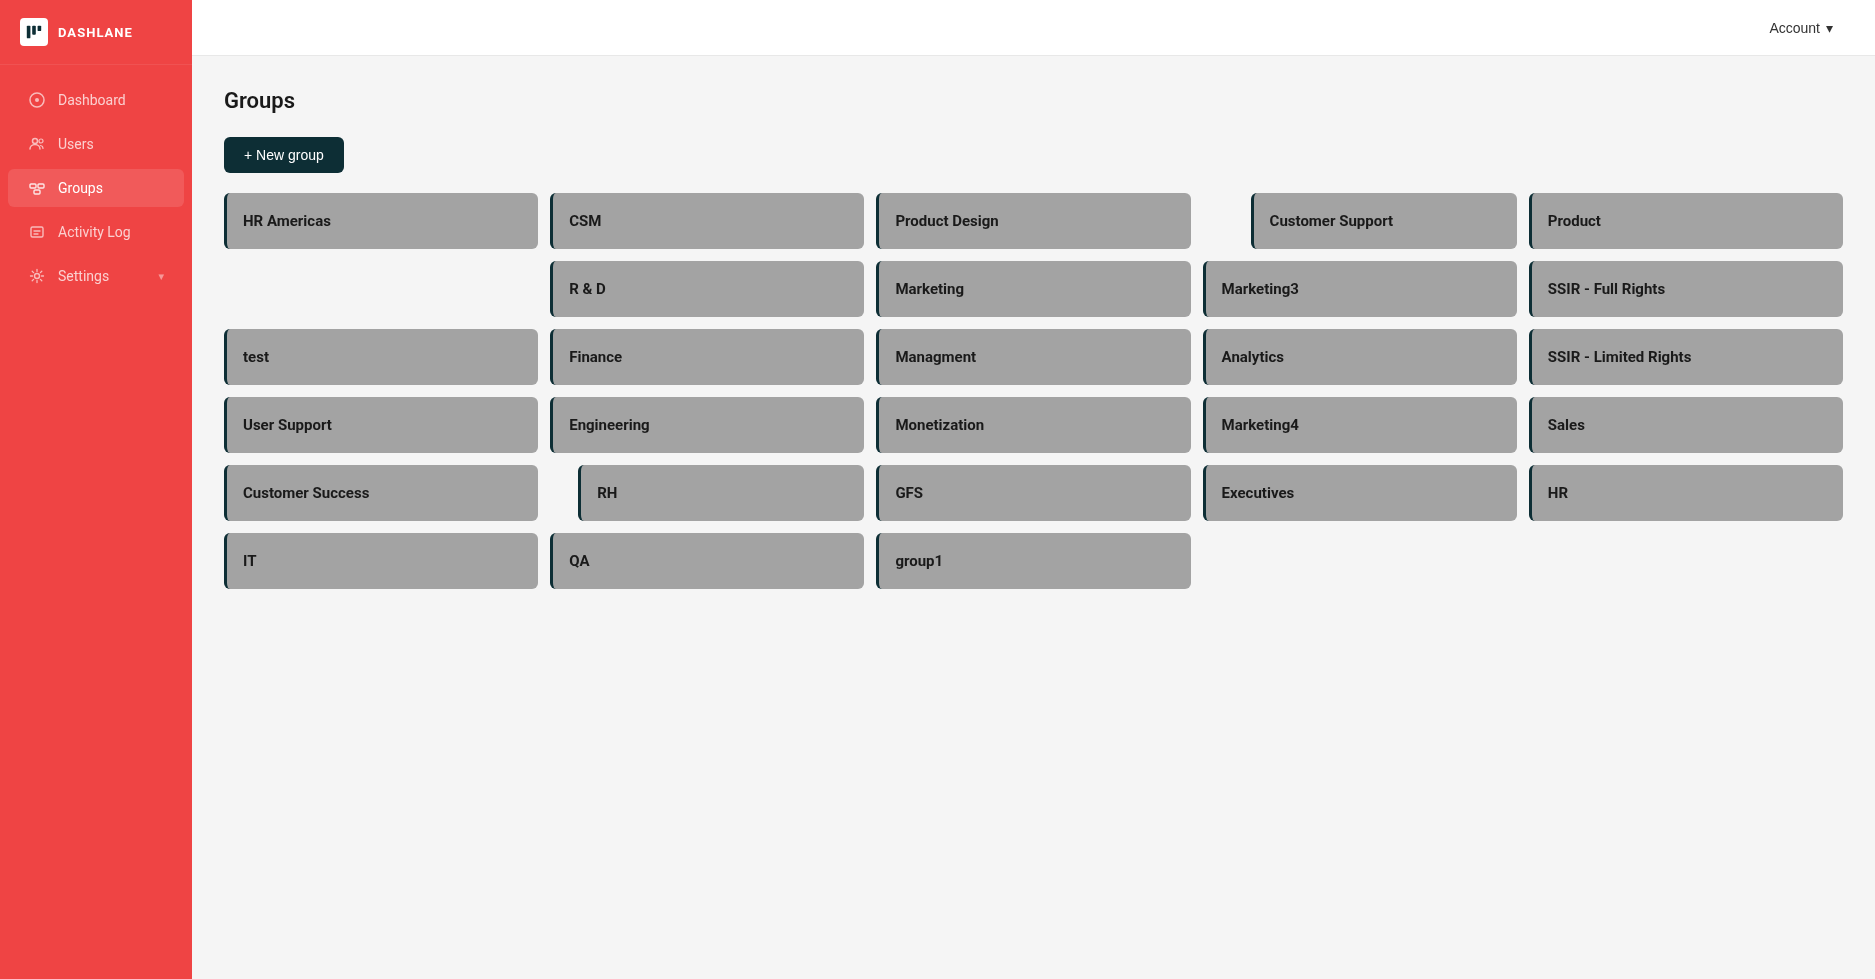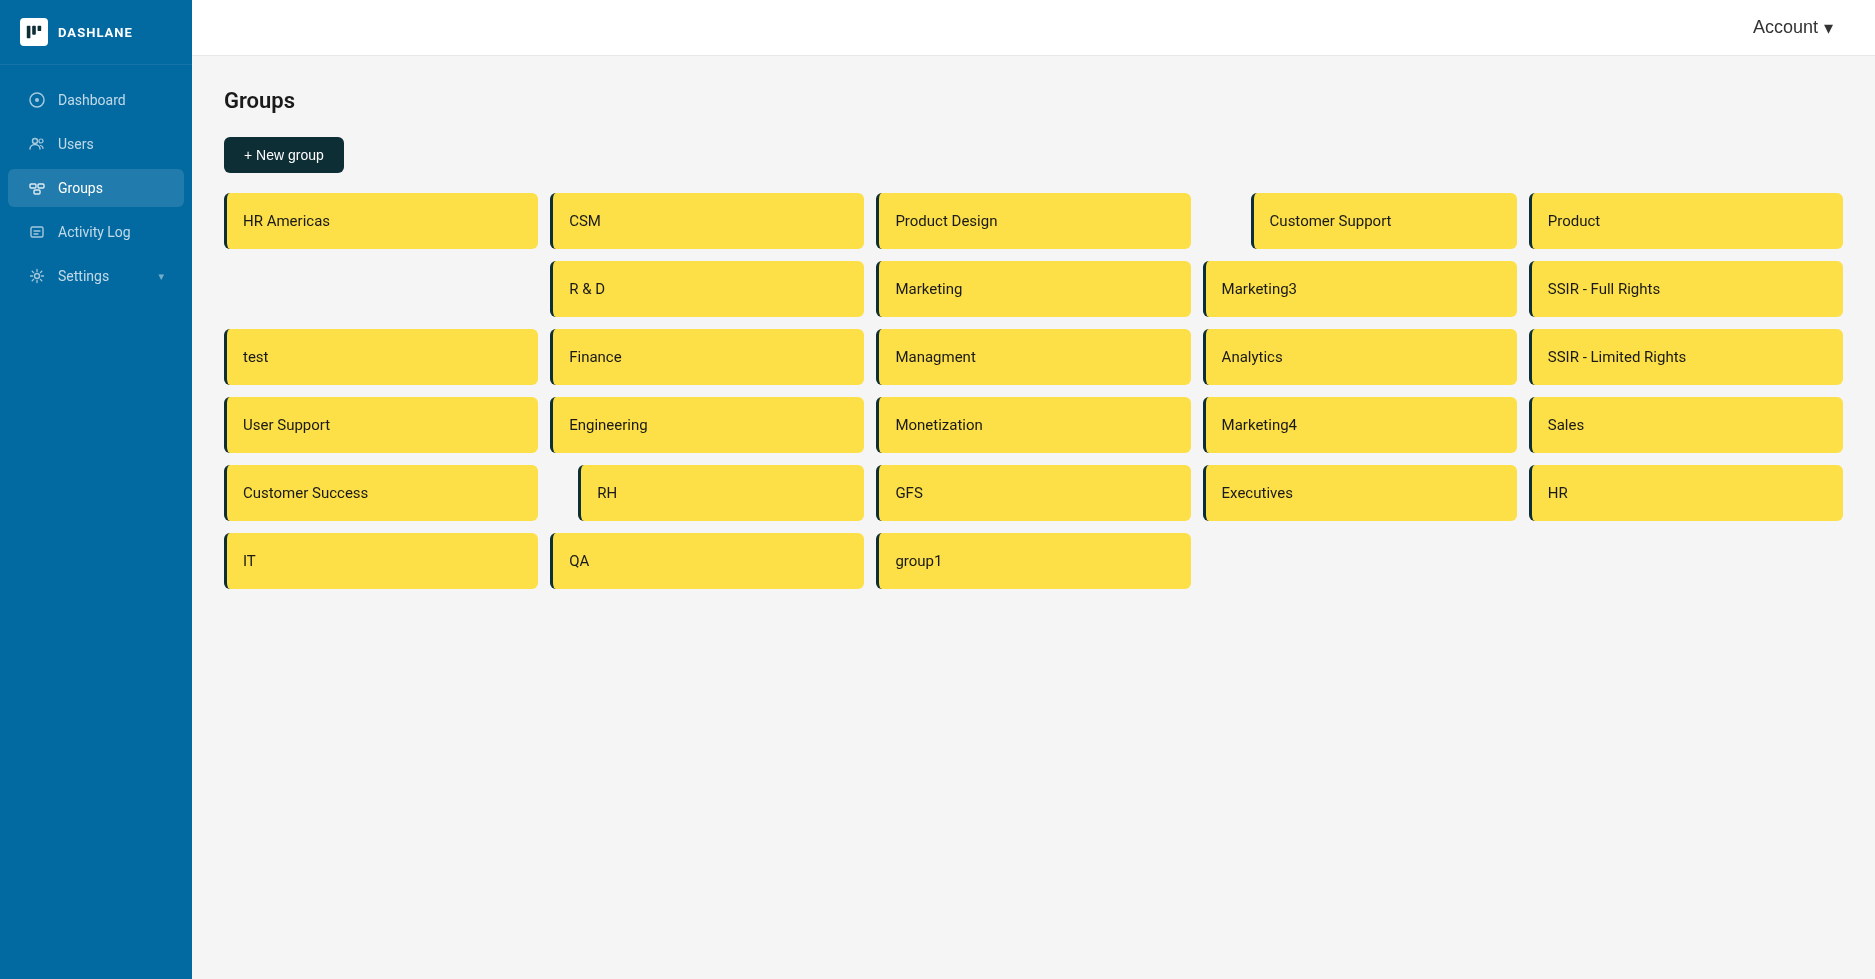--- a/index.html
+++ b/index.html
@@ -7,21 +7,21 @@
     body {
       font-family: -apple-system, BlinkMacSystemFont, 'Segoe UI', Roboto, sans-serif;
       display: flex;
       height: 100vh;
       background: #f5f5f5;
     }
 
     
     .sidebar {
       width: 192px;
-      background: #0369a1;
+      background: #ef4444;
       color: #fff;
       display: flex;
       flex-direction: column;
       flex-shrink: 0;
       height: 100%;
     }
 
     .sidebar-logo {
       display: flex;
       align-items: center;
@@ -111,21 +111,21 @@
       height: 56px;
       display: flex;
       align-items: center;
       justify-content: flex-end;
     }
 
     .account-btn {
       display: flex;
       align-items: center;
       gap: 6px;
-      font-size: 18px;
+      font-size: 14px;
       color: #333;
       cursor: pointer;
       background: none;
       border: none;
       padding: 6px 10px;
       border-radius: 4px;
     }
 
     .content {
       flex: 1;
@@ -161,28 +161,28 @@
       transition: background 0.15s;
     }
 
     .groups-grid {
       display: grid;
       grid-template-columns: repeat(5, 1fr);
       gap: 12px;
     }
 
     .group-card {
-      background: #fde047;
+      background: #a3a3a3;
       border-radius: 6px;
       padding: 16px 16px;
       border-left: 3px solid #0d2e35;
       cursor: pointer;
       transition: background 0.15s;
       font-size: 15px;
-      font-weight: 400;
+      font-weight: 700;
       color: #1a1a1a;
       min-height: 56px;
       display: flex;
       align-items: center;
     }
   </style>
 </head>
 <body>
 
 <div class="sidebar">

